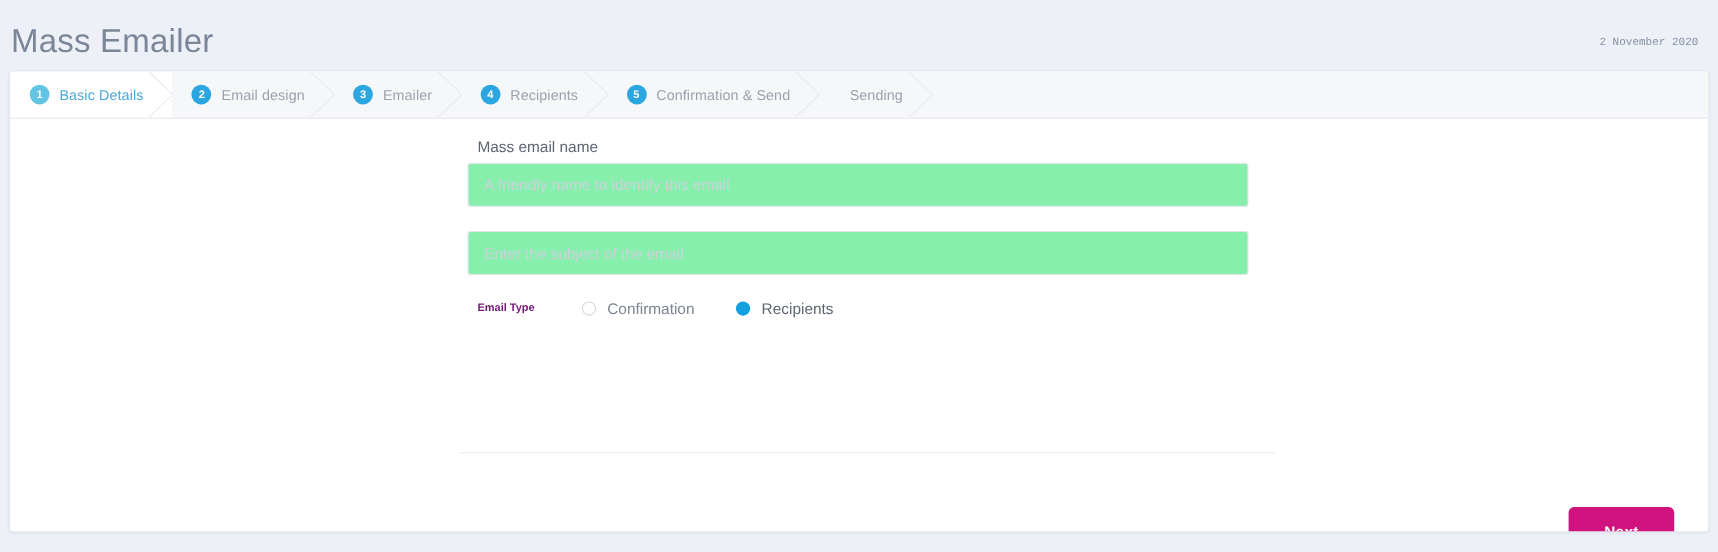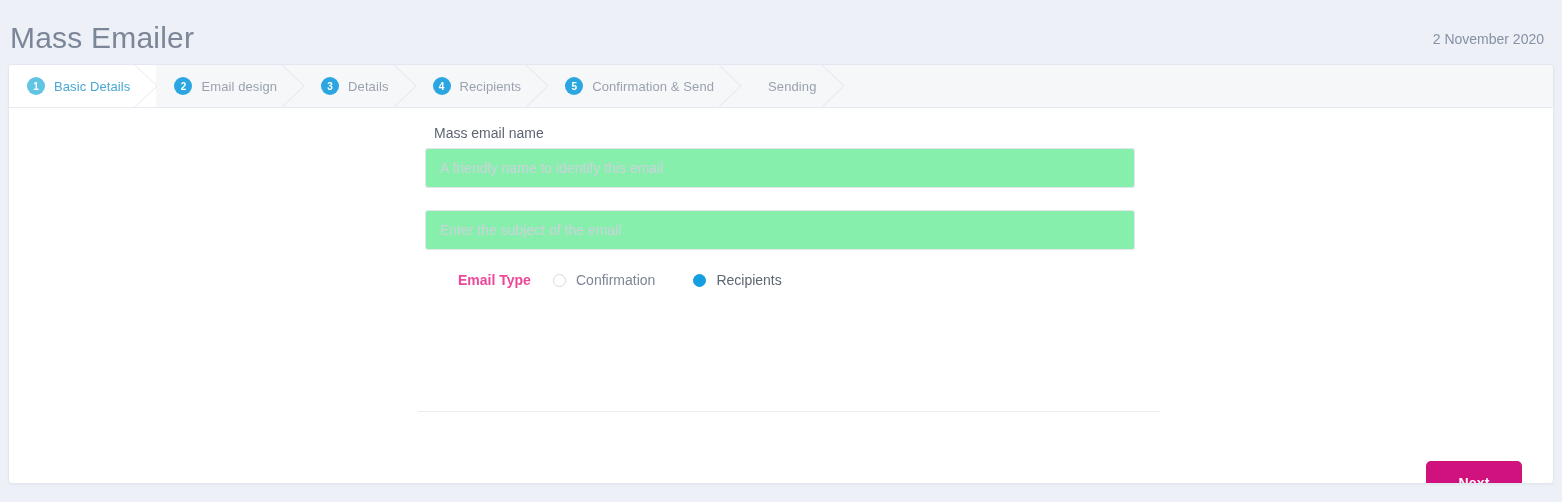--- a/index.html
+++ b/index.html
@@ -29,23 +29,24 @@
   }
   .page-title {
     font-size: 30px;
     font-weight: 400;
     color: #7b8699;
     letter-spacing: 0.2px;
     line-height: 1;
     padding-bottom: 4px;
   }
   .page-date {
-    font-size: 14px;
+    font-size: 10px;
     color: #8691a5;
     padding-bottom: 2px;
+    font-family: Liberation Mono, monospace;
   }
 
   
   .card {
     position: absolute;
     left: 8px;
     top: 64px;
     width: 1546px;
     height: 420px;
     background: #ffffff;
@@ -160,26 +161,25 @@
   .spacer-1 { height: 17px; }
   .spacer-2 { height: 22px; }
 
   
   .radio-row {
     display: flex;
     align-items: center;
     margin-left: 9px;
   }
   .radio-row-label {
-    font-size: 14px;
+    font-size: 10px;
     font-weight: 700;
-    color: #ec4899;
+    color: #701a75;
     width: 95px;
     flex: none;
-    margin-left: 24px;
   }
   .radio-opt {
     display: flex;
     align-items: center;
     margin-right: 38px;
     cursor: pointer;
   }
   .radio-mark {
     width: 13px;
     height: 13px;
@@ -258,21 +258,21 @@
       <div class="step-label">Email design</div>
       <div class="arrow">
         <svg width="22" height="42" viewBox="0 0 22 42">
           <path d="M0,0 L22,21 L0,42" fill="none" stroke="#e8ebf0" stroke-width="1.2"></path>
         </svg>
       </div>
     </div>
 
     <div class="step">
       <div class="step-num">3</div>
-      <div class="step-label">Details</div>
+      <div class="step-label">Emailer</div>
       <div class="arrow">
         <svg width="22" height="42" viewBox="0 0 22 42">
           <path d="M0,0 L22,21 L0,42" fill="none" stroke="#e8ebf0" stroke-width="1.2"></path>
         </svg>
       </div>
     </div>
 
     <div class="step">
       <div class="step-num">4</div>
       <div class="step-label">Recipients</div>

